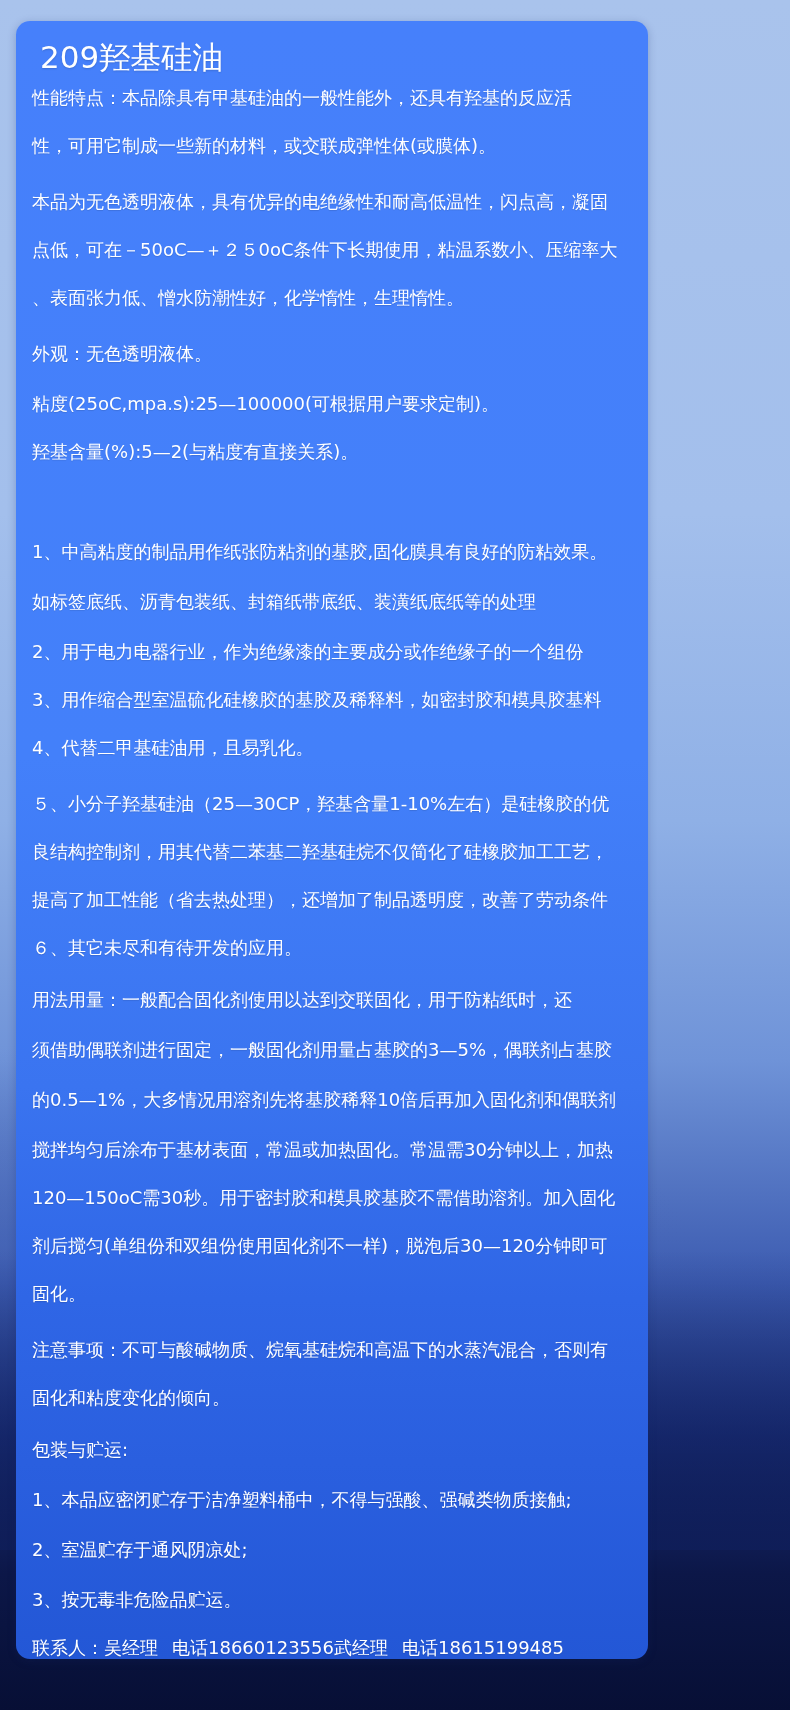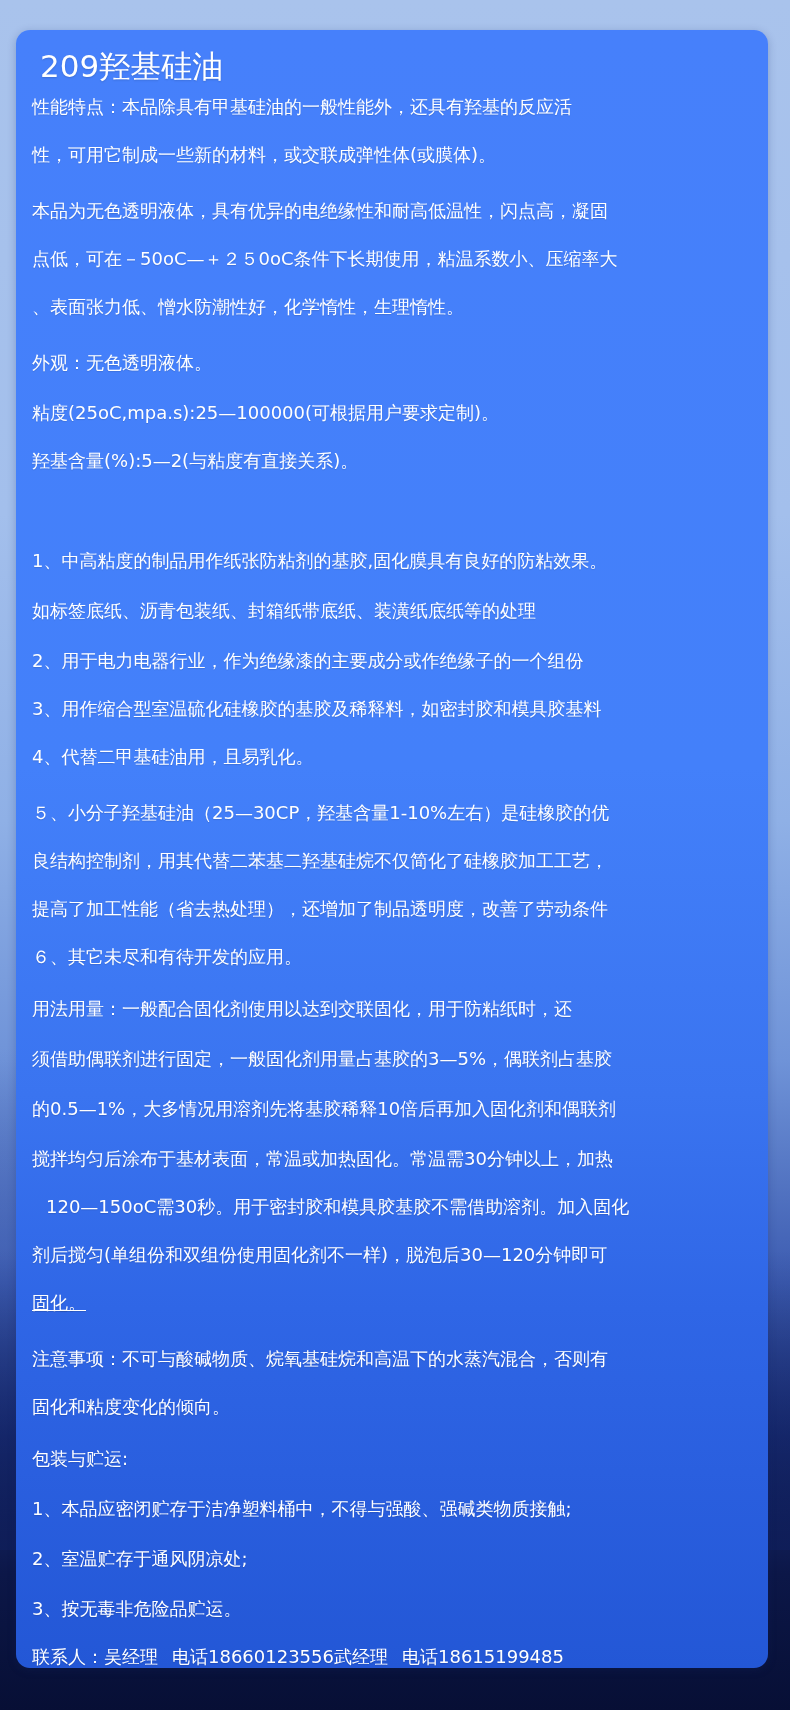--- a/index.html
+++ b/index.html
@@ -5,21 +5,21 @@
   html, body { margin:0; padding:0; }
   body {
     width:790px; height:1710px; overflow:hidden; position:relative;
     background: linear-gradient(180deg, #a9c3ec 0%, #a3bfec 30%, #8fb0e6 48%, #6f93d8 62%, #3c5bb0 75%, #1a2e78 84%, #0c1748 92%, #070f35 100%);
     font-family: "DejaVu Sans", "Liberation Sans", sans-serif;
   }
   .mountain { position:absolute; left:0; right:0; }
   .m1 { top:1000px; height:260px; background: radial-gradient(ellipse at 20% 100%, rgba(70,100,180,0.55) 0%, rgba(70,100,180,0) 60%); }
   .m2 { top:1250px; height:300px; background: linear-gradient(180deg, rgba(20,40,110,0) 0%, rgba(15,30,90,0.8) 100%); }
   .card {
-    position:absolute; left:16px; top:30px; width:752px; height:1638px;
+    position:absolute; left:16px; top:21px; width:632px; height:1638px;
     border-radius:14px;
     background: linear-gradient(180deg, #4680fb 0%, #4380fa 45%, #3a74f0 65%, #2f66e6 78%, #2a5fdf 88%, #2357d6 100%);
     box-shadow: 0 2px 8px rgba(20,40,100,0.25);
     color:#fff;
   }
   .title {
     position:absolute; left:24px; top:14px;
     font-size:31px; line-height:44px; font-weight:normal; color:#fff;
     text-shadow: 0 1px 2px rgba(0,0,0,0.15);
   }
@@ -63,23 +63,23 @@
   <div class="line" style="top:818px;">良结构控制剂，用其代替二苯基二羟基硅烷不仅简化了硅橡胶加工工艺，</div>
   <div class="line" style="top:866px;">提高了加工性能（省去热处理），还增加了制品透明度，改善了劳动条件</div>
   <div class="line" style="top:914px;">６、其它未尽和有待开发的应用。</div>
 
   <div class="line" style="top:966px;">
     <span class="head">用法用量：</span><span>一般配合固化剂使用以达到交联固化，用于防粘纸时，还</span>
   </div>
   <div class="line" style="top:1016px;">须借助偶联剂进行固定，一般固化剂用量占基胶的3—5%，偶联剂占基胶</div>
   <div class="line" style="top:1066px;">的0.5—1%，大多情况用溶剂先将基胶稀释10倍后再加入固化剂和偶联剂</div>
   <div class="line" style="top:1116px;">搅拌均匀后涂布于基材表面，常温或加热固化。常温需30分钟以上，加热</div>
-  <div class="line" style="top:1164px;margin-left:14px;">120—150oC需30秒。用于密封胶和模具胶基胶不需借助溶剂。加入固化</div>
+  <div class="line" style="top:1164px;">120—150oC需30秒。用于密封胶和模具胶基胶不需借助溶剂。加入固化</div>
   <div class="line" style="top:1212px;">剂后搅匀(单组份和双组份使用固化剂不一样)，脱泡后30—120分钟即可</div>
-  <div class="line" style="top:1260px;text-decoration:underline;">固化。</div>
+  <div class="line" style="top:1260px;">固化。</div>
 
   <div class="line" style="top:1316px;">注意事项：不可与酸碱物质、烷氧基硅烷和高温下的水蒸汽混合，否则有</div>
   <div class="line" style="top:1364px;">固化和粘度变化的倾向。</div>
 
   <div class="line head" style="top:1416px;">包装与贮运:</div>
   <div class="line" style="top:1466px;">1、本品应密闭贮存于洁净塑料桶中，不得与强酸、强碱类物质接触;</div>
   <div class="line" style="top:1516px;">2、室温贮存于通风阴凉处;</div>
   <div class="line" style="top:1566px;">3、按无毒非危险品贮运。</div>
 
   <div class="line" style="top:1614px;">

